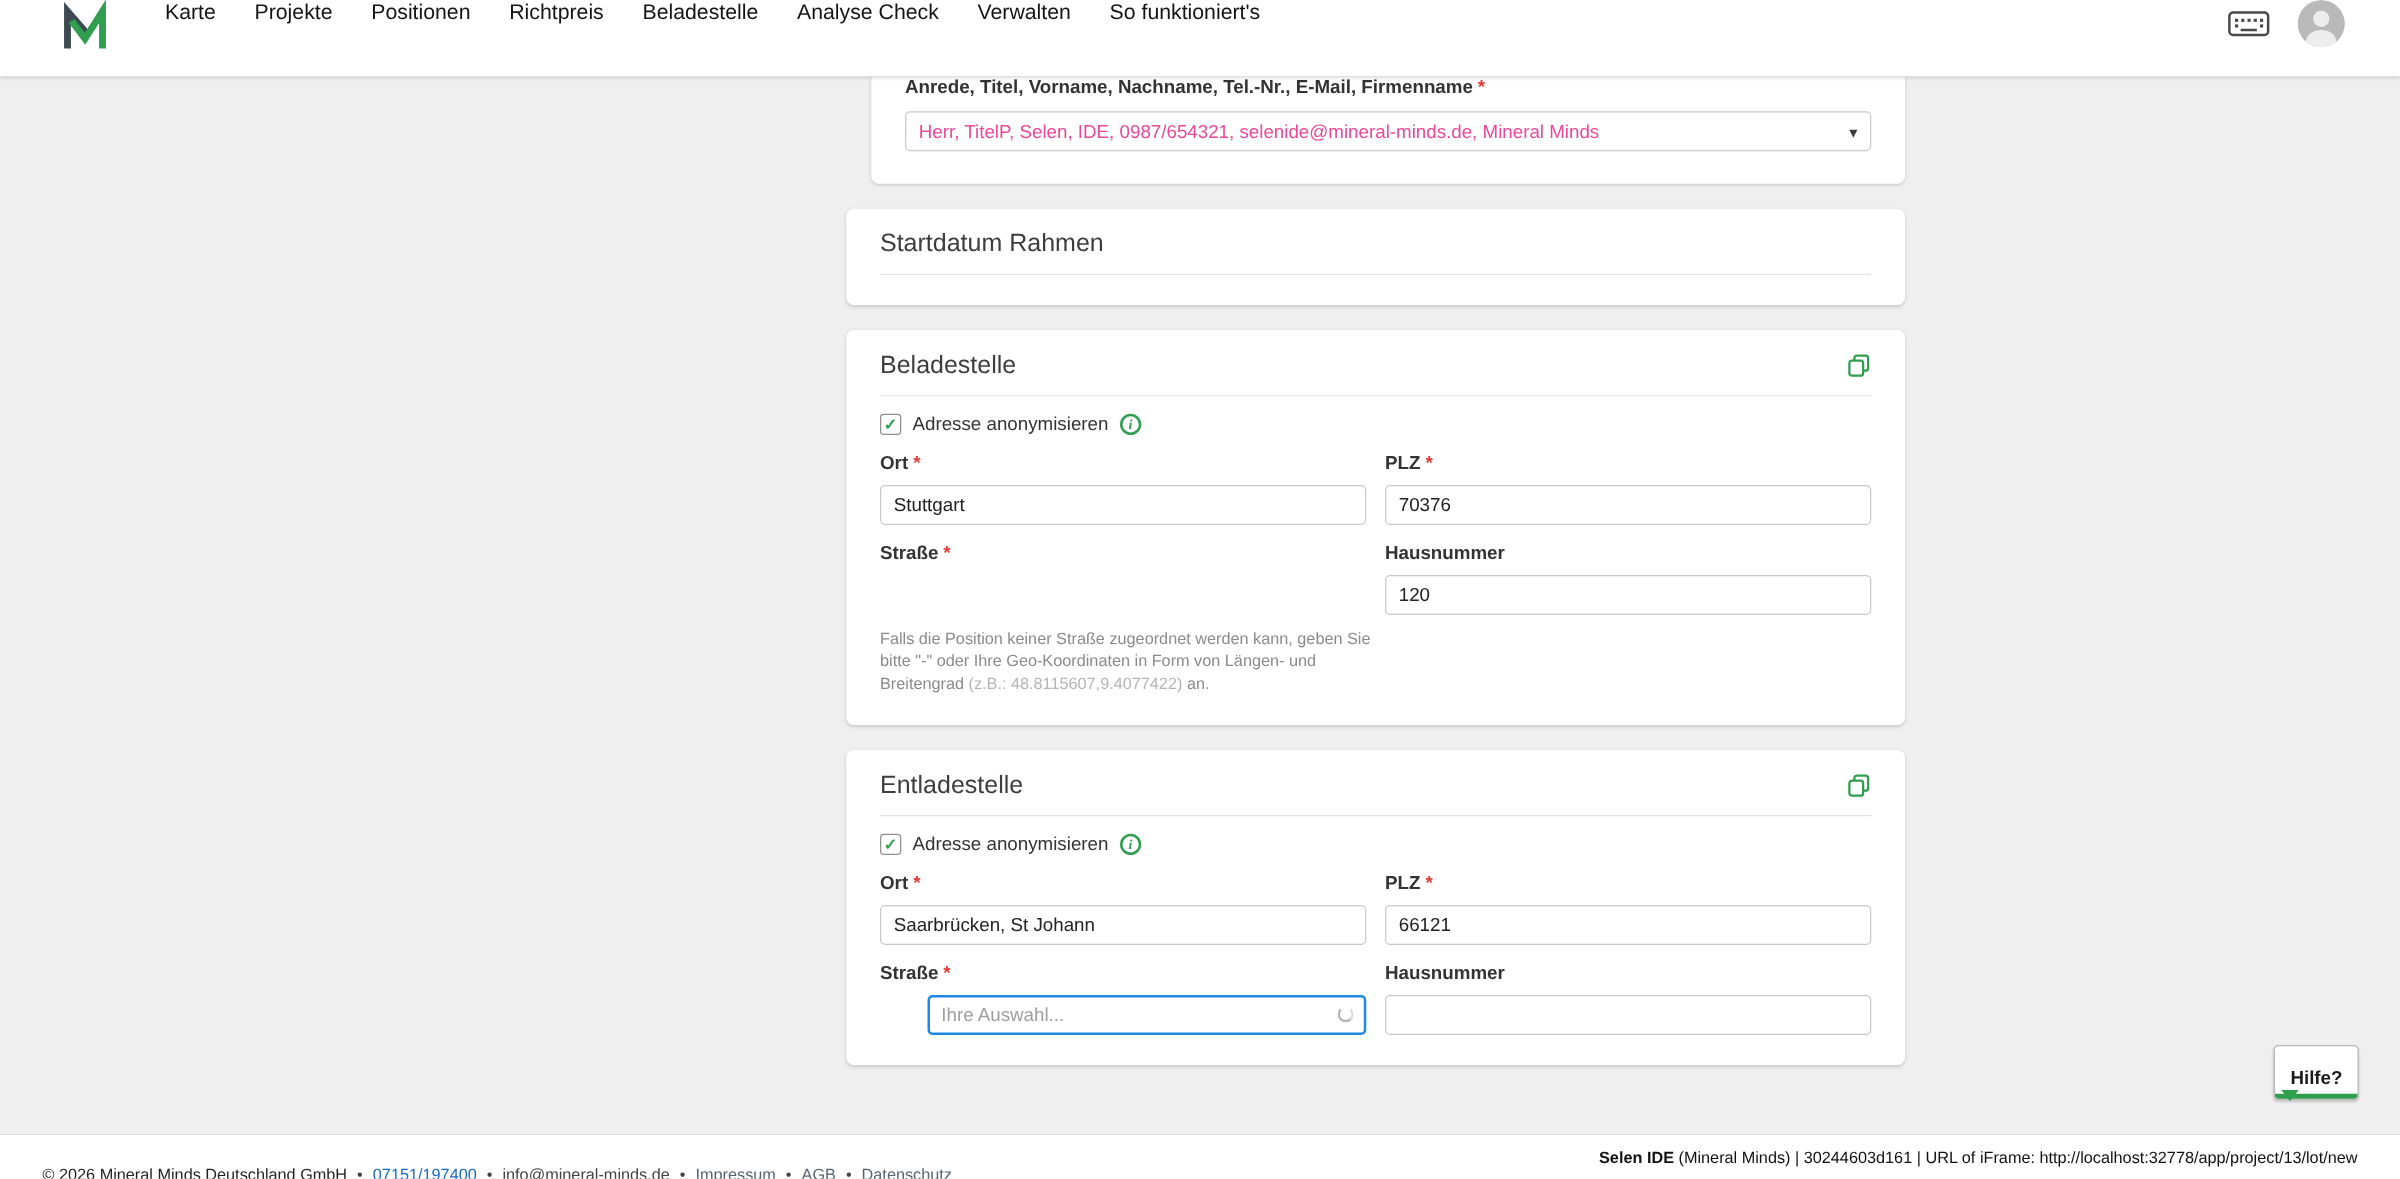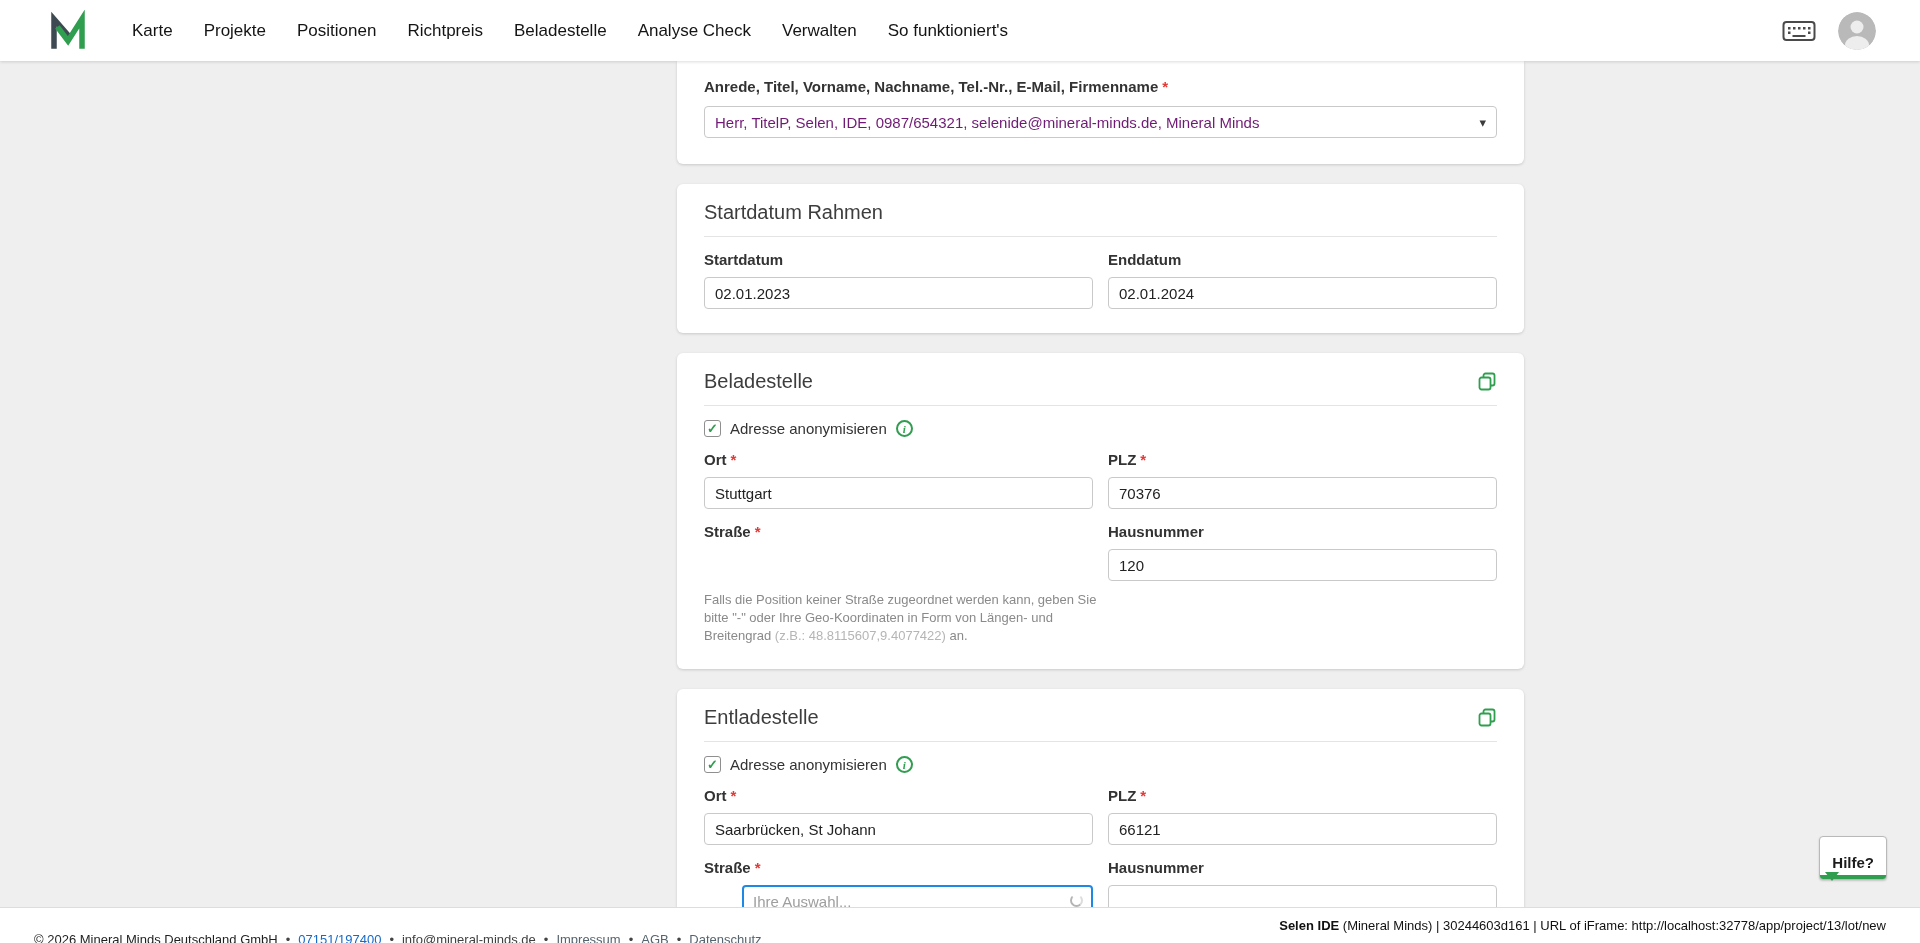--- a/index.html
+++ b/index.html
@@ -6,21 +6,21 @@
   html,body { margin:0; padding:0; }
   body {
     width:1920px; height:943px; position:relative; overflow:hidden;
     background:#efefef;
     font-family:"Liberation Sans", sans-serif;
   }
 
   
   .navbar {
     position:absolute; top:0; left:0; right:0; height:61px;
-    background:#fff; display:flex; align-items:center;
+    background:#fff; display:flex; align-items:flex-start;
     padding:0 44px 0 46px; box-shadow:0 1px 3px rgba(0,0,0,.14); z-index:30;
   }
   .logo { width:42px; height:42px; cursor:pointer; flex:0 0 auto; }
   .nav-items { display:flex; gap:31px; margin-left:44px; align-items:center; }
   .nav-item { font-size:17px; color:#141414; cursor:pointer; text-decoration:none; white-space:nowrap; }
   .nav-right { margin-left:auto; display:flex; align-items:center; gap:22px; }
   .kbd-icon { cursor:pointer; display:flex; }
   .avatar { width:38px; height:38px; border-radius:50%; overflow:hidden; cursor:pointer; display:flex; }
 
   
@@ -28,21 +28,21 @@
     position:absolute; top:61px; bottom:36px; left:0; right:0;
     overflow:hidden; background:#efefef;
   }
   .form-column { position:absolute; left:677px; top:0; width:847px; }
 
   .card {
     background:#fff; border-radius:6px;
     box-shadow:0 1px 3px rgba(0,0,0,.16);
     padding:16px 27px 24px; margin-bottom:20px;
   }
-  .card-contact { border-radius:0 0 6px 6px; padding:17px 27px 26px; }
+  .card-contact { border-radius:0 0 6px 6px; padding:0 27px 26px;margin-left:20px; }
 
   .card-title { font-size:20px; font-weight:400; color:#3d3d3d; margin:0; line-height:24px; }
   .card-title-row { display:flex; justify-content:space-between; align-items:center; }
   .card-divider { border:none; border-top:1px solid #e4e4e4; margin:12px 0 0 0; }
 
   .field-label { display:block; font-size:15px; font-weight:bold; color:#333; line-height:18px; margin-bottom:8px; }
   .req { color:#e53935; margin-left:4px; font-weight:bold; }
 
   .grid2 { display:grid; grid-template-columns:1fr 1fr; column-gap:15px; margin-top:14px; }
 
@@ -58,21 +58,21 @@
     position:absolute; right:10px; top:50%; margin-top:-7px;
     width:13px; height:13px; border-radius:50%;
     border:2px solid #b4b4b4; border-top-color:transparent; border-right-color:#dcdcdc;
   }
 
   .select {
     height:32px; border:1px solid #c9c9c9; border-radius:4px; background:#fff;
     display:flex; align-items:center; justify-content:space-between;
     padding:0 10px; margin-top:10px; cursor:pointer;
   }
-  .select-value { font-size:15px; color:#701a75; white-space:nowrap; overflow:hidden; }
+  .select-value { font-size:15px; color:#ec4899; white-space:nowrap; overflow:hidden; }
   .caret { color:#3c3c3c; font-size:13px; margin-left:8px; }
 
   .check-row { display:flex; align-items:center; margin-top:14px; }
   .checkbox {
     width:17px; height:17px; border:1px solid #8f8f8f; border-radius:3px; background:#fff;
     display:flex; align-items:center; justify-content:center;
     color:#2f9e4f; font-size:13px; font-weight:bold; cursor:pointer; line-height:1;
   }
   .check-label { font-size:15px; color:#333; margin-left:9px; }
   .info-icon {
@@ -176,30 +176,20 @@
       <label class="field-label"><span>Anrede, Titel, Vorname, Nachname, Tel.-Nr., E-Mail, Firmenname</span><span class="req">*</span></label>
       <div class="select">
         <span class="select-value">Herr, TitelP, Selen, IDE, 0987/654321, selenide@mineral-minds.de, Mineral Minds</span>
         <span class="caret">▾</span>
       </div>
     </section>
 
     <section class="card">
       <h2 class="card-title">Startdatum Rahmen</h2>
       <hr class="card-divider">
-      <div class="grid2">
-        <div class="field">
-          <label class="field-label">Startdatum</label>
-          <input class="text-input" type="text" value="02.01.2023" style="">
-        </div>
-        <div class="field">
-          <label class="field-label">Enddatum</label>
-          <input class="text-input" type="text" value="02.01.2024" style="">
-        </div>
-      </div>
     </section>
 
     <section class="card">
       <div class="card-title-row">
         <h2 class="card-title">Beladestelle</h2>
         <span class="copy-btn">
           <svg viewBox="0 0 20 20" width="20" height="20">
             <rect x="6.5" y="2.5" width="11" height="12" rx="2" fill="none" stroke="#2f9e4f" stroke-width="1.8"></rect>
             <rect x="2.5" y="6.5" width="11" height="12" rx="2" fill="#fff" stroke="#2f9e4f" stroke-width="1.8"></rect>
           </svg>

